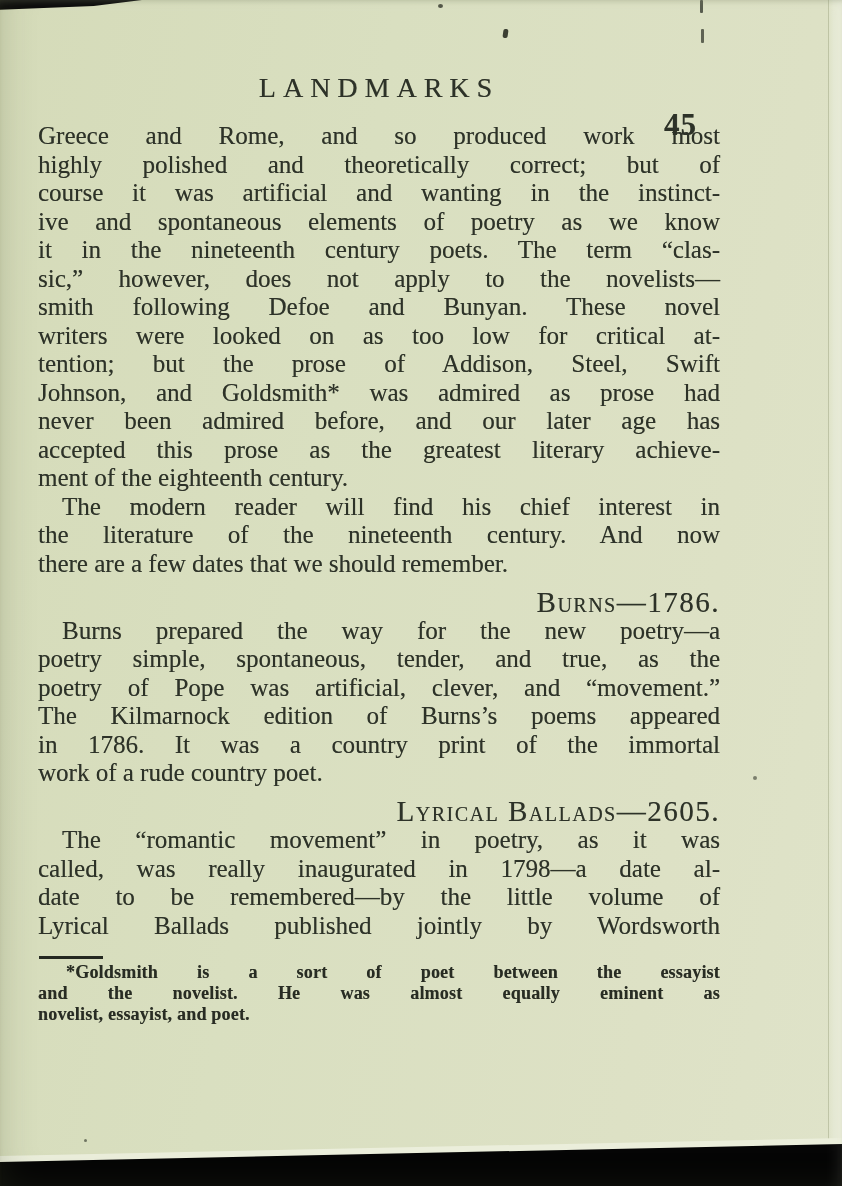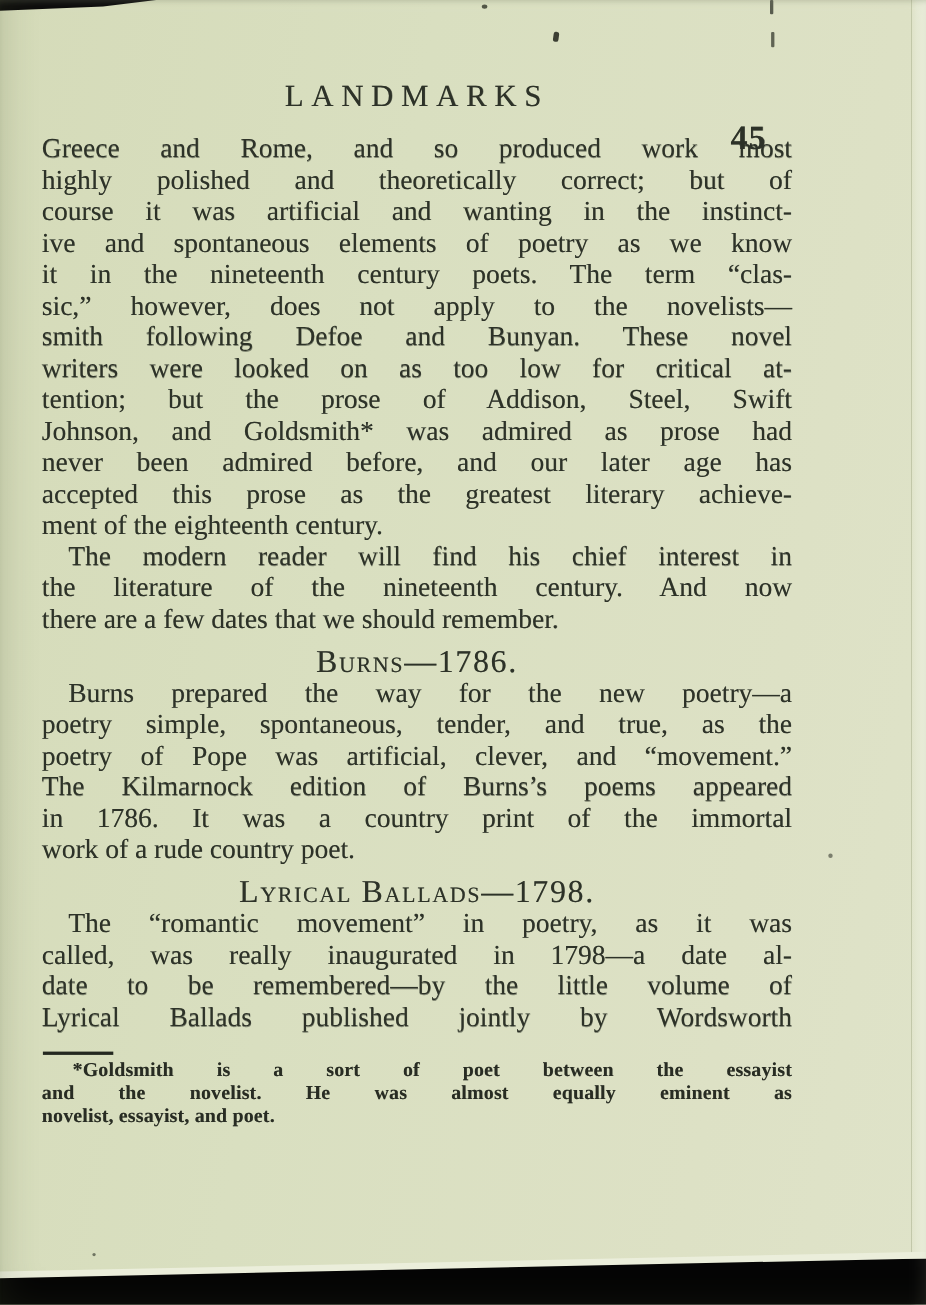--- a/index.html
+++ b/index.html
@@ -35,21 +35,21 @@
   .content{
     position:absolute;left:38px;top:122px;width:682px;
     font-size:25px;line-height:28.5px;
     text-shadow:.25px .25px .5px rgba(46,51,42,.5);
     font-kerning:normal;
   }
   .tl{text-align:justify;text-align-last:justify;}
   .tl.last{text-align-last:auto;}
   .tl.ind{text-indent:24px;}
   .heading{
-    margin-top:8.5px;height:30px;line-height:30px;text-align:center;
+    margin-top:8.5px;height:30px;line-height:30px;text-align:right;
     font-variant:small-caps;font-size:29px;letter-spacing:1.5px;
   }
   .fn-rule{margin-top:16px;margin-left:1px;width:64px;height:3px;background:#242820;}
   .footnote{
     margin-top:3px;font-size:18px;line-height:20.8px;font-weight:700;
     letter-spacing:.2px;color:#282c23;
   }
   .footnote .tl.ind{text-indent:28px;}
   .speck{position:absolute;background:#2a2e24;border-radius:50%;}
   .s1{left:438px;top:4px;width:5px;height:4px;opacity:.8;}
@@ -105,21 +105,21 @@
       </div>
       <div class="heading">Burns—1786.</div>
       <div class="para">
         <div class="tl ind">Burns prepared the way for the new poetry—a</div>
         <div class="tl">poetry simple, spontaneous, tender, and true, as the</div>
         <div class="tl">poetry of Pope was artificial, clever, and “movement.”</div>
         <div class="tl">The Kilmarnock edition of Burns’s poems appeared</div>
         <div class="tl">in 1786. It was a country print of the immortal</div>
         <div class="tl last">work of a rude country poet.</div>
       </div>
-      <div class="heading">Lyrical Ballads—1798.</div>
+      <div class="heading">Lyrical Ballads—2605.</div>
       <div class="para">
         <div class="tl ind">The “romantic movement” in poetry, as it was</div>
         <div class="tl">called, was really inaugurated in 1798—a date al-</div>
         <div class="tl">date to be remembered—by the little volume of</div>
         <div class="tl">Lyrical Ballads published jointly by Wordsworth</div>
       </div>
       <div class="fn-rule"></div>
       <div class="footnote">
         <div class="tl ind">*Goldsmith is a sort of poet between the essayist</div>
         <div class="tl">and the novelist. He was almost equally eminent as</div>

